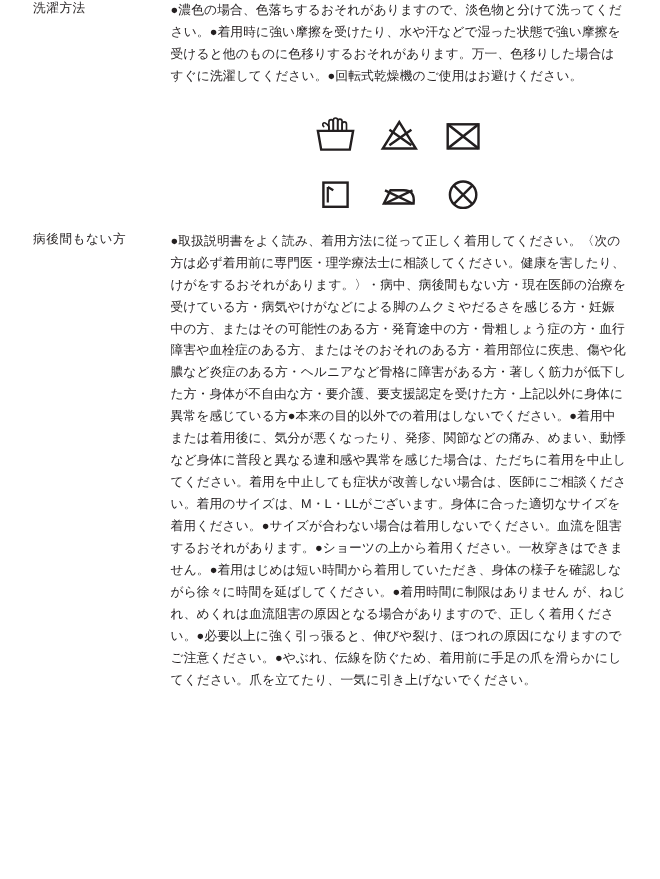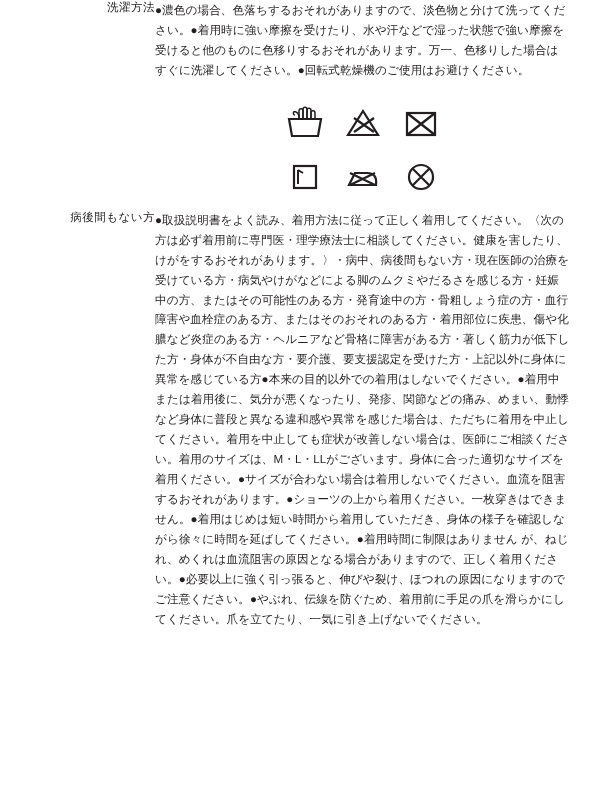--- a/index.html
+++ b/index.html
@@ -26,21 +26,21 @@
     margin: 0 auto;
     table-layout: fixed;
   }
   table.spec td {
     vertical-align: top;
     padding: 0;
     border: none;
   }
   .hdr-cell {
     width: 125px;
-    text-align: right;
+    text-align: left;
     font-size: 11.5px;
     color: #231f20;
     padding-top: 18px;
     letter-spacing: 0.5px;
   }
   .body-cell {
     padding-top: 14px;
     padding-bottom: 18px;
     padding-right: 2px;
   }

